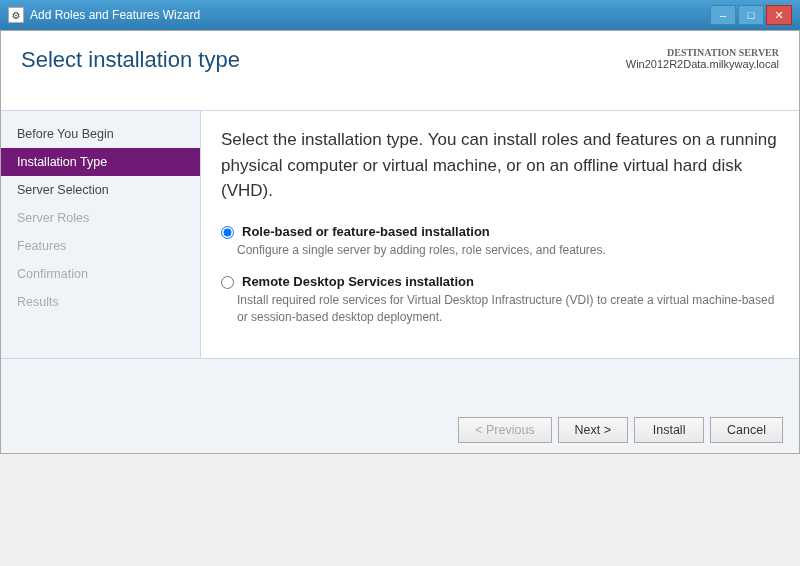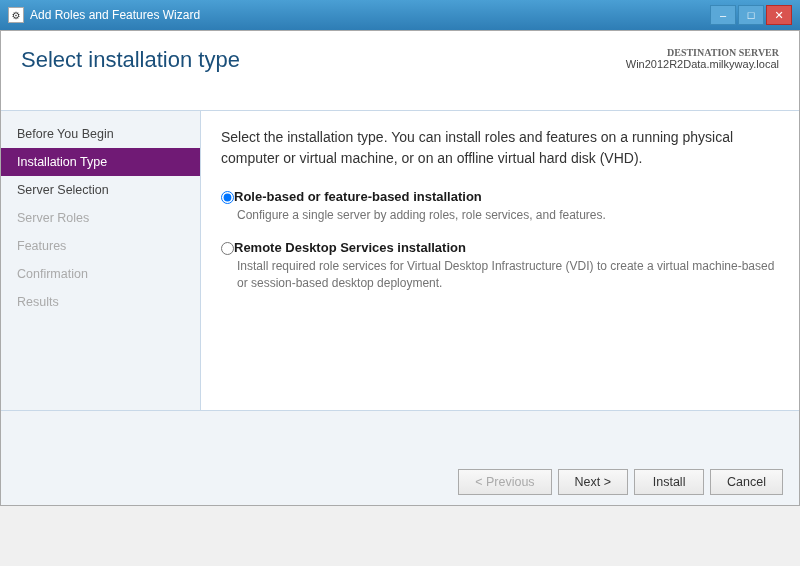--- a/index.html
+++ b/index.html
@@ -57,21 +57,21 @@
     }
     .title-bar-btn.close {
       background: #d9534f;
       border-color: #b52b27;
     }
 
     
     .window {
       background: white;
       border: 1px solid #aaa;
-      height: 476px;
+      height: 424px;
       display: flex;
       flex-direction: column;
     }
 
     
     .header {
       background: white;
       padding: 16px 20px 12px 20px;
       border-bottom: 1px solid #c8d8e8;
       display: flex;
@@ -127,33 +127,34 @@
       cursor: default;
     }
 
     
     .content {
       flex: 1;
       padding: 16px 20px;
       overflow-y: auto;
     }
     .content-description {
-      font-size: 14px;
+      font-size: 17px;
       color: #333;
       line-height: 1.5;
       margin-bottom: 20px;
     }
 
     
     .radio-option {
       margin-bottom: 16px;
     }
     .radio-label {
       display: flex;
       align-items: flex-end;
+      gap: 8px;
       cursor: pointer;
     }
     .radio-label input[type="radio"] {
       margin-top: 2px;
       flex-shrink: 0;
     }
     .radio-title {
       font-weight: bold;
       font-size: 13px;
       color: #1a1a1a;

